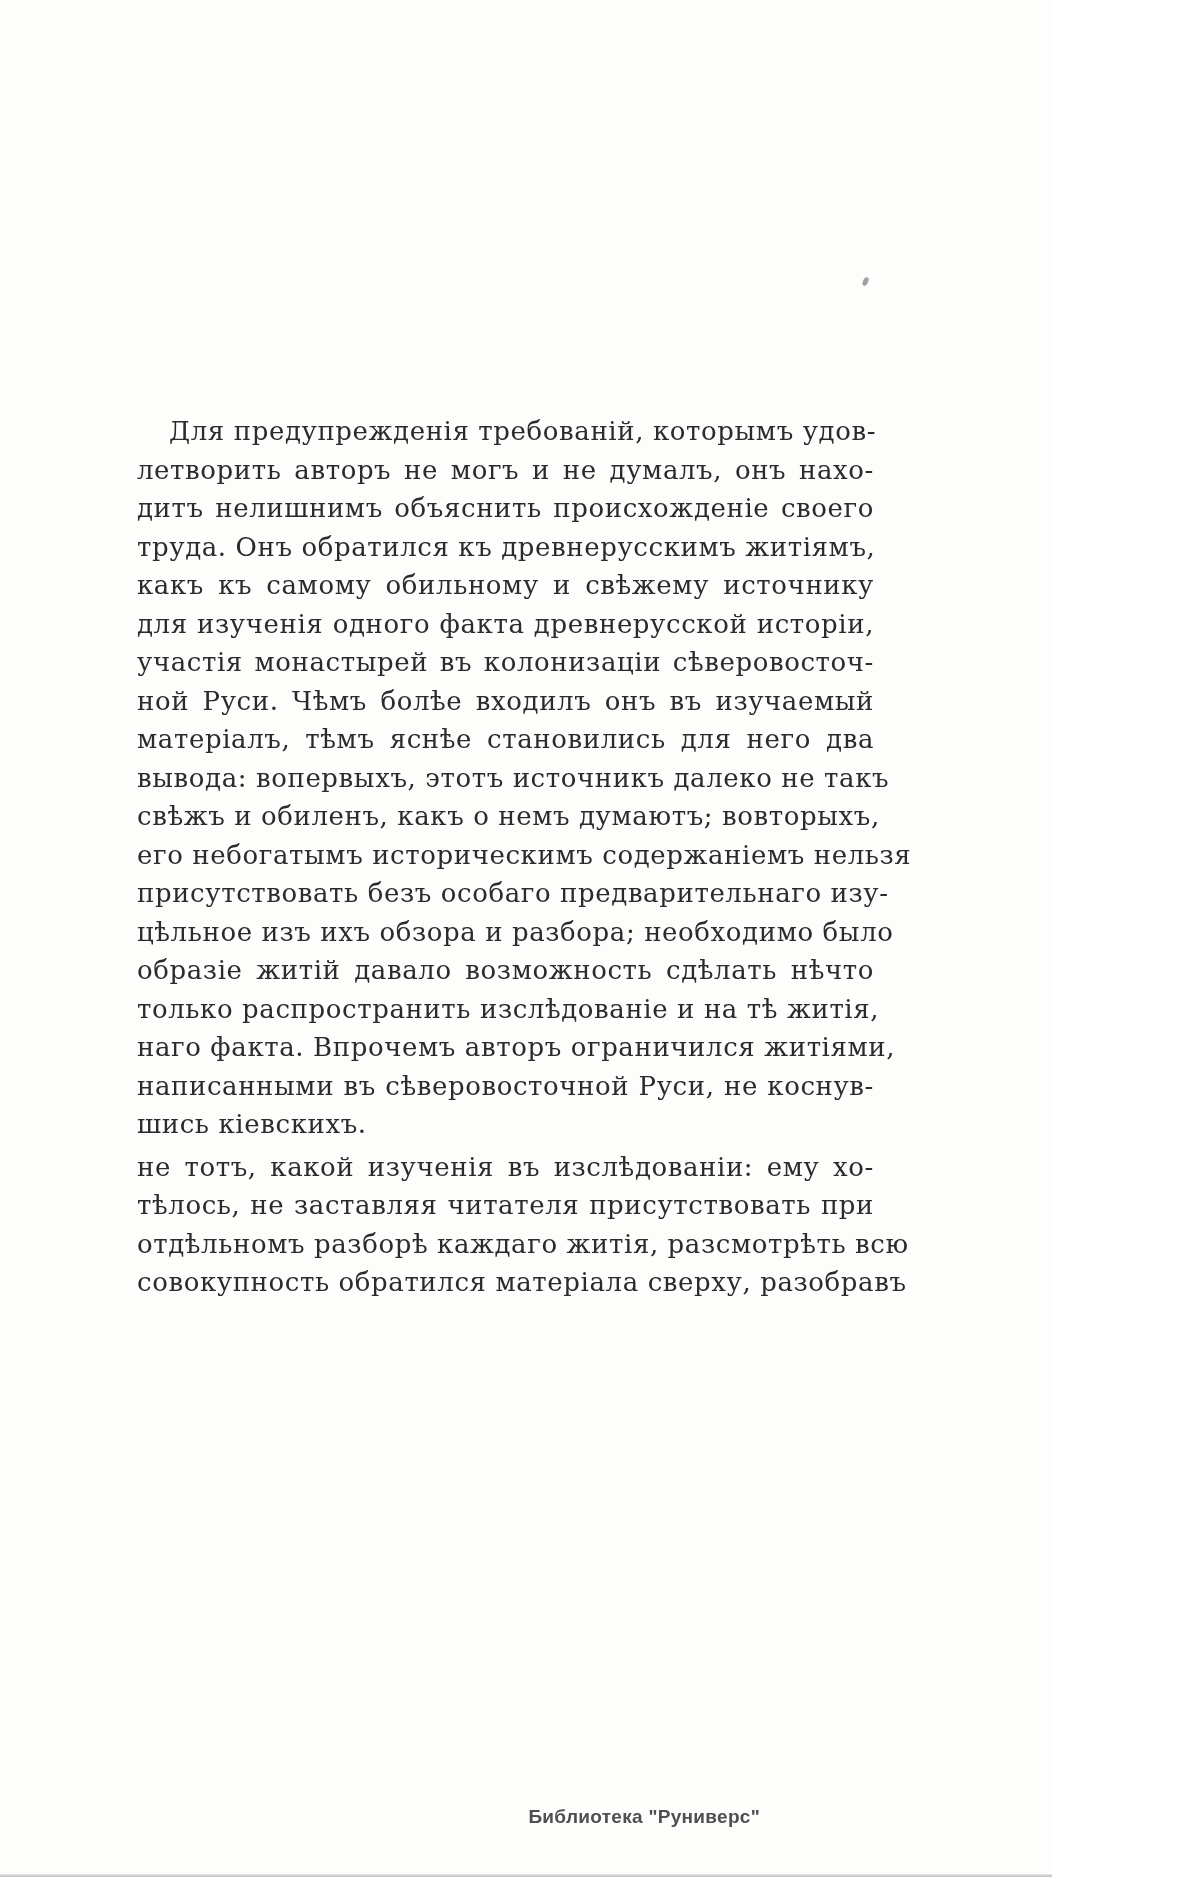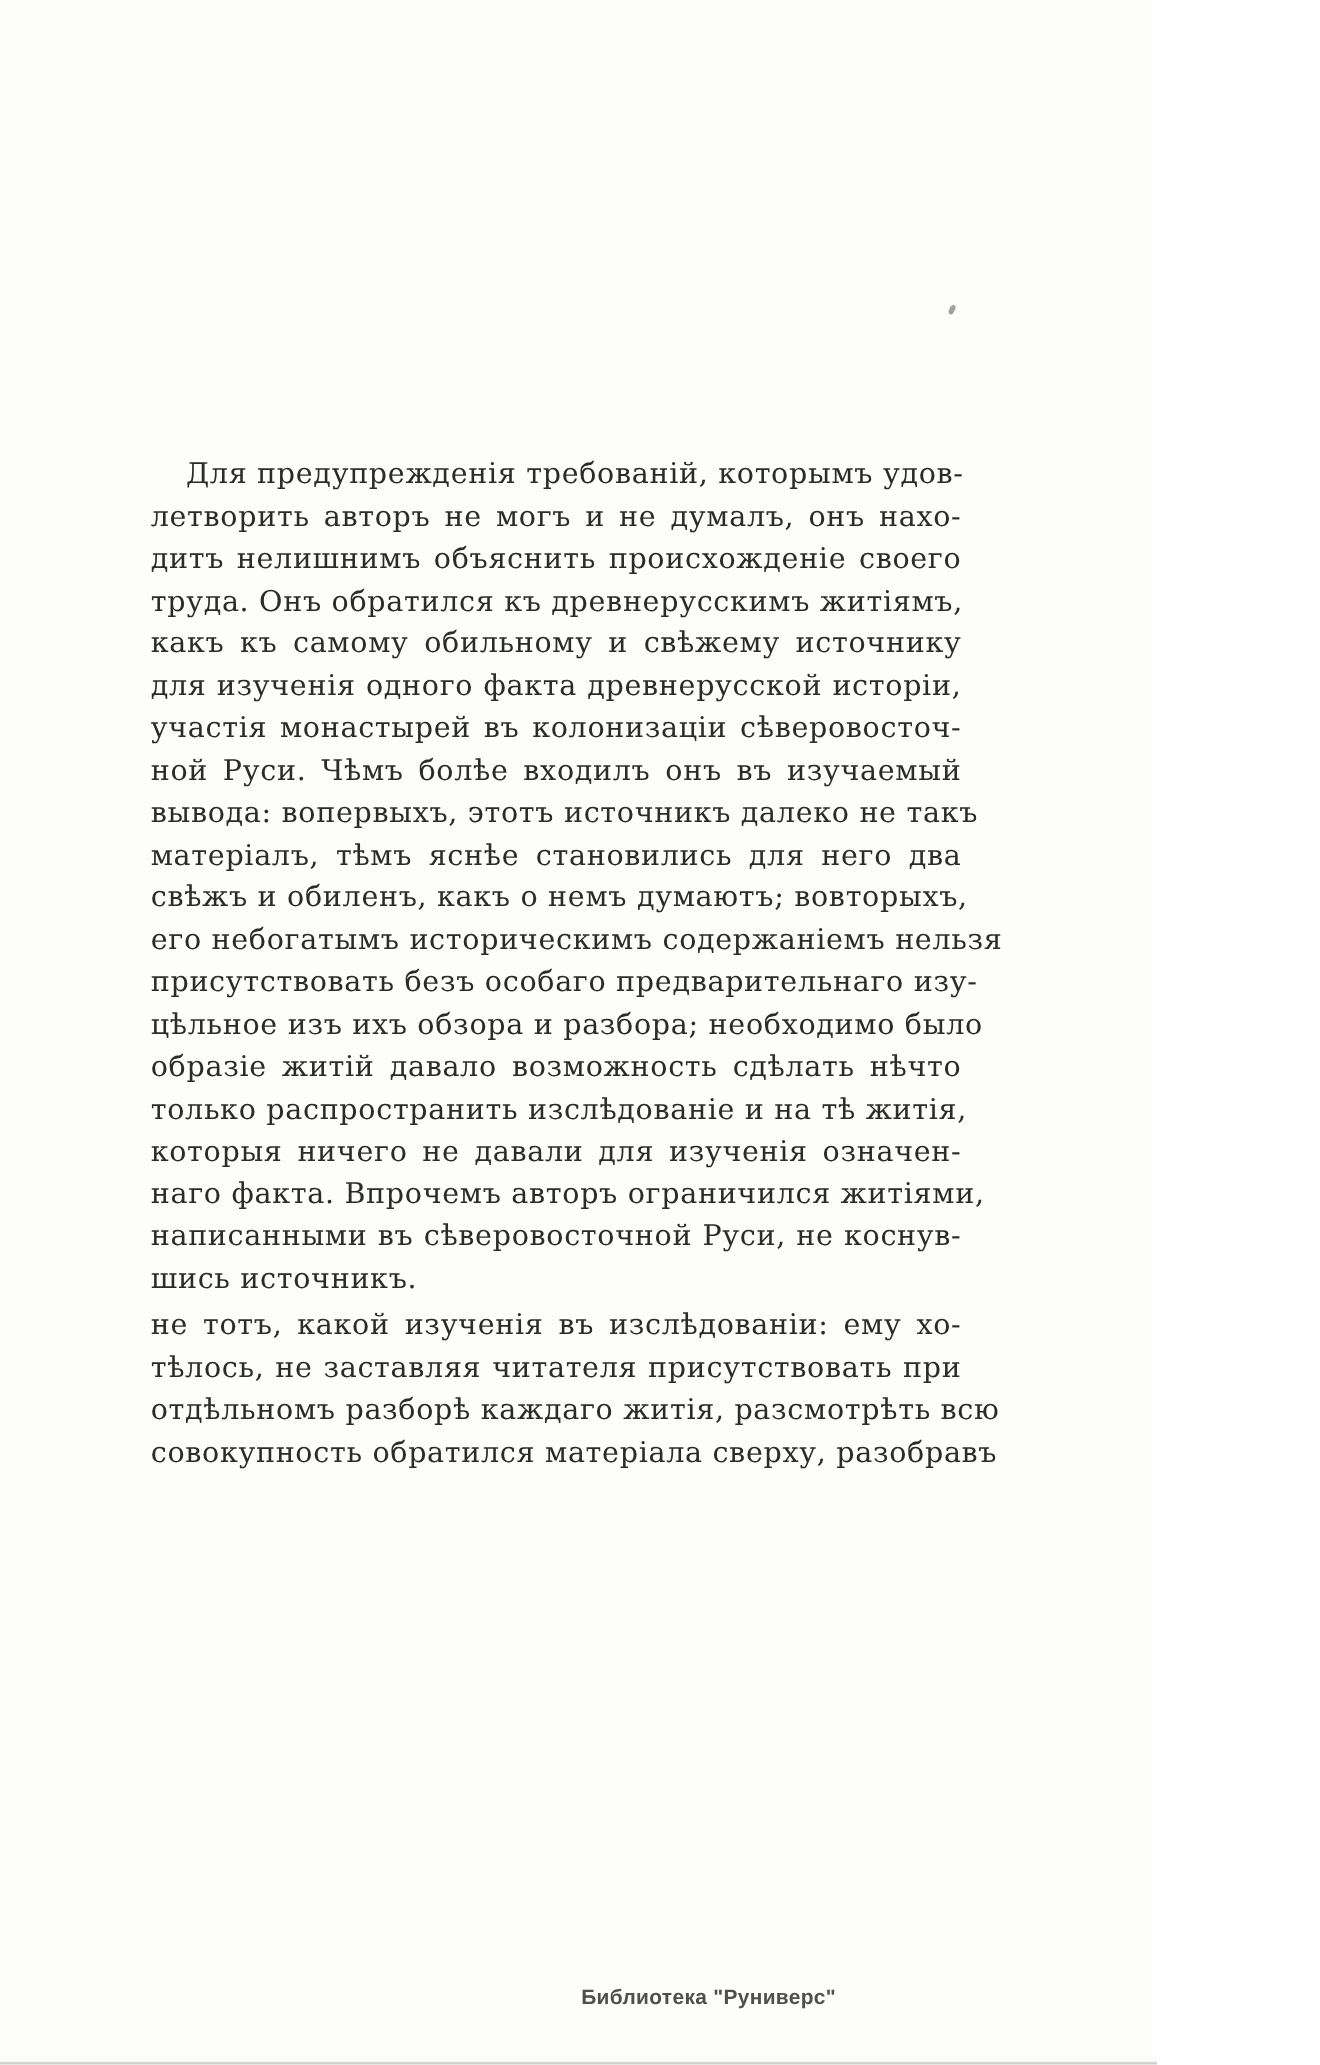--- a/index.html
+++ b/index.html
@@ -80,32 +80,31 @@
 
     <div class="paragraph">
       <div class="line indent">Для предупрежденія требованій, которымъ удов-</div>
       <div class="line">летворить авторъ не могъ и не думалъ, онъ нахо-</div>
       <div class="line">дитъ нелишнимъ объяснить происхожденіе своего</div>
       <div class="line">труда. Онъ обратился къ древнерусскимъ житіямъ,</div>
       <div class="line">какъ къ самому обильному и свѣжему источнику</div>
       <div class="line">для изученія одного факта древнерусской исторіи,</div>
       <div class="line">участія монастырей въ колонизаціи сѣверовосточ-</div>
       <div class="line">ной Руси. Чѣмъ болѣе входилъ онъ въ изучаемый</div>
+      <div class="line">матеріалъ, тѣмъ яснѣе становились для него два</div>
       <div class="line">вывода: вопервыхъ, этотъ источникъ далеко не такъ</div>
-      <div class="line">матеріалъ, тѣмъ яснѣе становились для него два</div>
       <div class="line">свѣжъ и обиленъ, какъ о немъ думаютъ; вовторыхъ,</div>
       <div class="line">его небогатымъ историческимъ содержаніемъ нельзя</div>
       <div class="line">присутствовать безъ особаго предварительнаго изу-</div>
       <div class="line">цѣльное изъ ихъ обзора и разбора; необходимо было</div>
       <div class="line">образіе житій давало возможность сдѣлать нѣчто</div>
       <div class="line">только распространить изслѣдованіе и на тѣ житія,</div>
-      <div class="line">которыя ничего не давали для изученія означен-</div>
       <div class="line">наго факта. Впрочемъ авторъ ограничился житіями,</div>
       <div class="line">написанными въ сѣверовосточной Руси, не коснув-</div>
-      <div class="line short">шись источникъ.</div>
+      <div class="line short">шись кіевскихъ.</div>
     </div>
 
     <div class="paragraph">
       <div class="line">не тотъ, какой изученія въ изслѣдованіи: ему хо-</div>
       <div class="line">тѣлось, не заставляя читателя присутствовать при</div>
       <div class="line">отдѣльномъ разборѣ каждаго житія, разсмотрѣть всю</div>
       <div class="line">совокупность обратился матеріала сверху, разобравъ</div>
     </div>
 
   </div>

